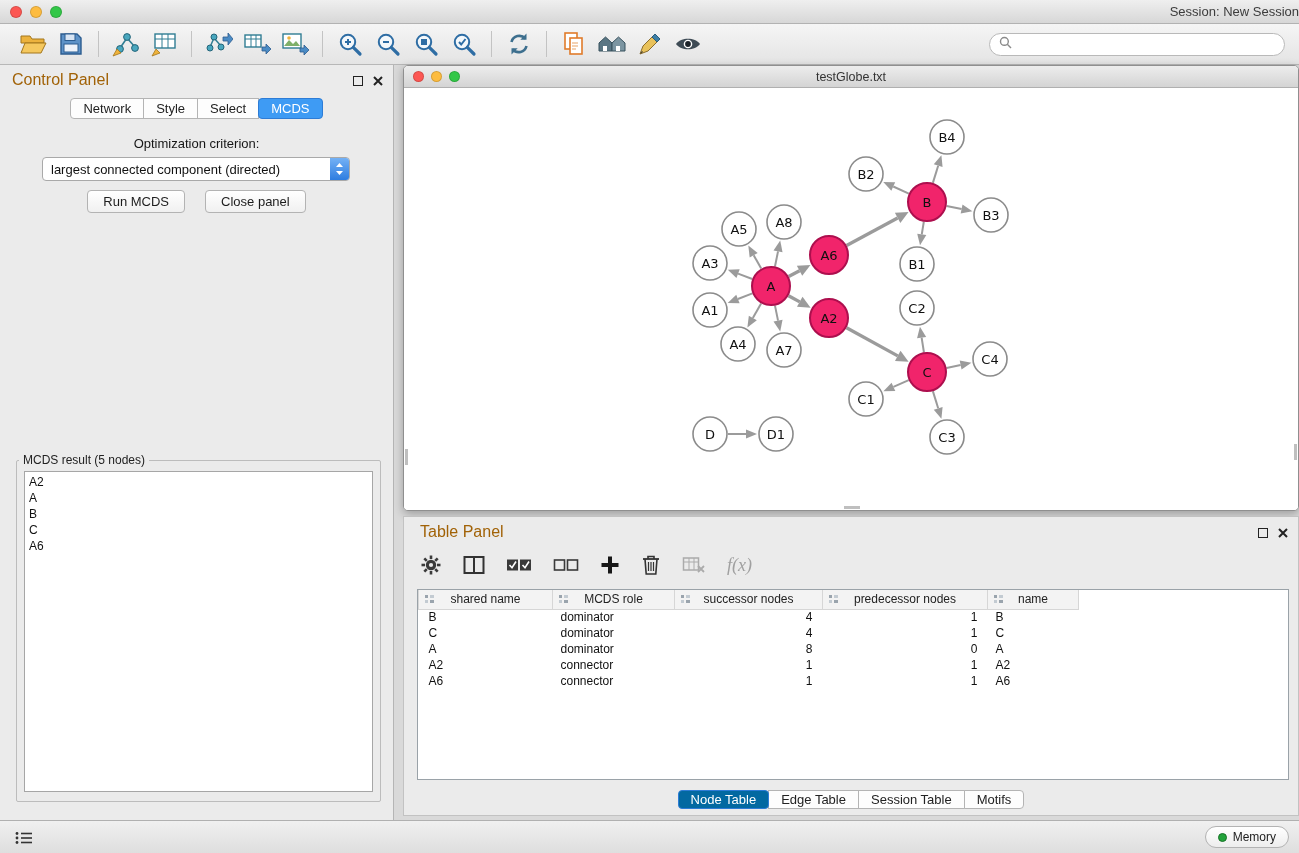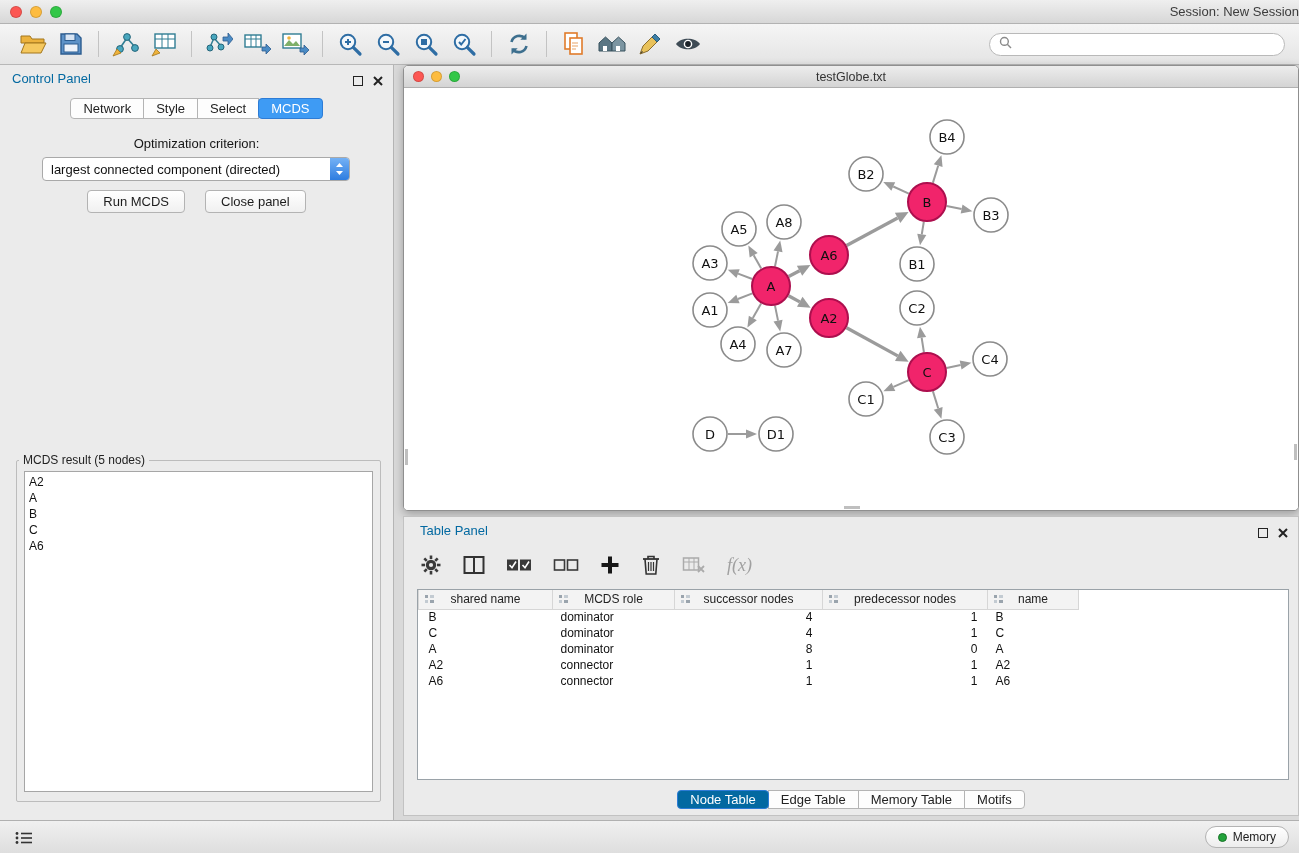--- a/index.html
+++ b/index.html
@@ -27,21 +27,21 @@
   .search-box input { border:none; outline:none; flex:1; font-size:12px; background:transparent;
     font-family:"Liberation Sans",sans-serif; }
 
   
   .main { position:absolute; top:65px; left:0; right:0; height:755px; background:#d9d9d9; }
 
   
   .control-panel { position:absolute; left:0; top:0; width:394px; height:100%;
     background:#ebebeb; border-right:1px solid #b5b5b5; }
   .panel-header { position:absolute; top:0; left:0; right:0; height:26px; }
-  .panel-title { position:absolute; left:12px; top:6px; font-size:13px; color:#0369a1; }
+  .panel-title { position:absolute; left:12px; top:6px; font-size:16px; color:#a16207; }
   .panel-icons { position:absolute; right:10px; top:7px; display:flex; gap:10px; align-items:center; }
   .float-glyph { width:10px; height:10px; border:1.6px solid #222; display:inline-block; }
   .segrow { position:absolute; top:33px; left:0; right:0; display:flex; justify-content:center; }
   .seg { background:#fdfdfd; border:1px solid #b4b4b4; padding:2px 12px; font-size:13px;
     color:#222; margin-left:-1px; }
   .seg:first-child { border-radius:4px 0 0 4px; margin-left:0; }
   .seg:last-child { border-radius:0 4px 4px 0; }
   .seg-active { color:#fff !important; border-color:#2d7cd6 !important; border-radius:4px !important; position:relative; z-index:1; }
   .opt-label { position:absolute; top:71px; left:0; right:0; text-align:center; font-size:13px; color:#161616; }
   .dropdown { position:absolute; top:92px; left:42px; width:308px; height:24px; background:#fff;
@@ -634,21 +634,21 @@
               <td>1</td>
               <td>1</td>
               <td>A6</td>
             </tr>
           </tbody>
       </table>
     </div>
     <div class="tp-tabs">
         <div class="seg seg-active" style="background-color: #0369a1;">Node Table</div>
         <div class="seg">Edge Table</div>
-        <div class="seg">Memory Table</div>
+        <div class="seg">Session Table</div>
         <div class="seg">Motifs</div>
       </div>
   </div>
 </div>
 
 <div class="statusbar">
   <button class="status-list-btn">
       <svg width="18" height="14" viewBox="0 0 18 14">
         <circle cx="2" cy="2.5" r="1.4" fill="#333"></circle>
         <circle cx="2" cy="7" r="1.4" fill="#333"></circle>

